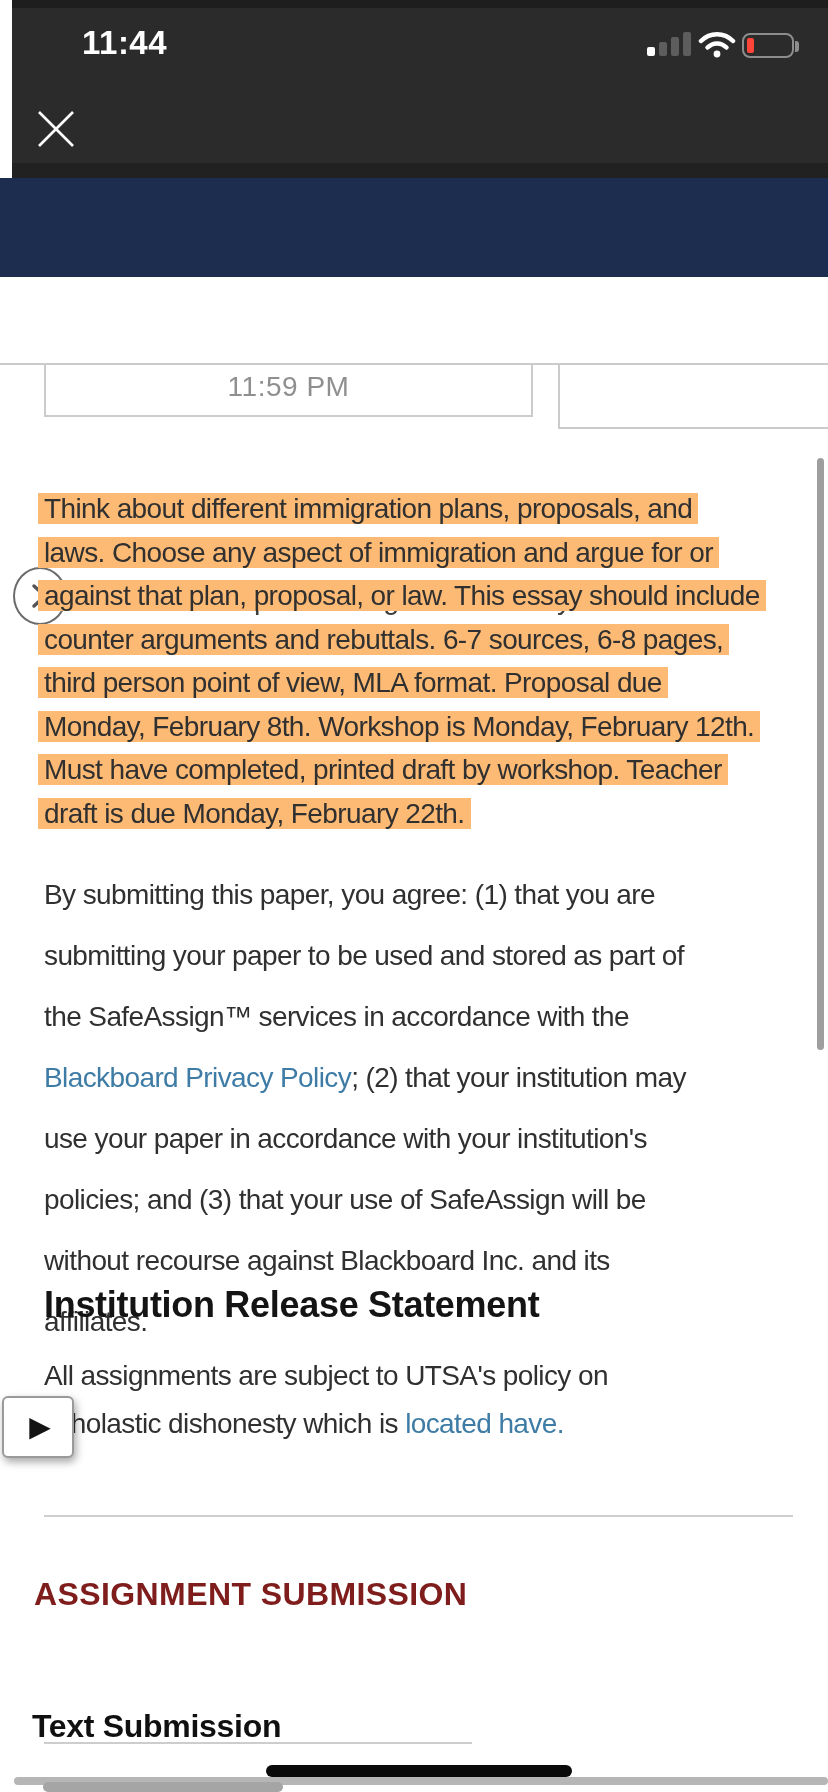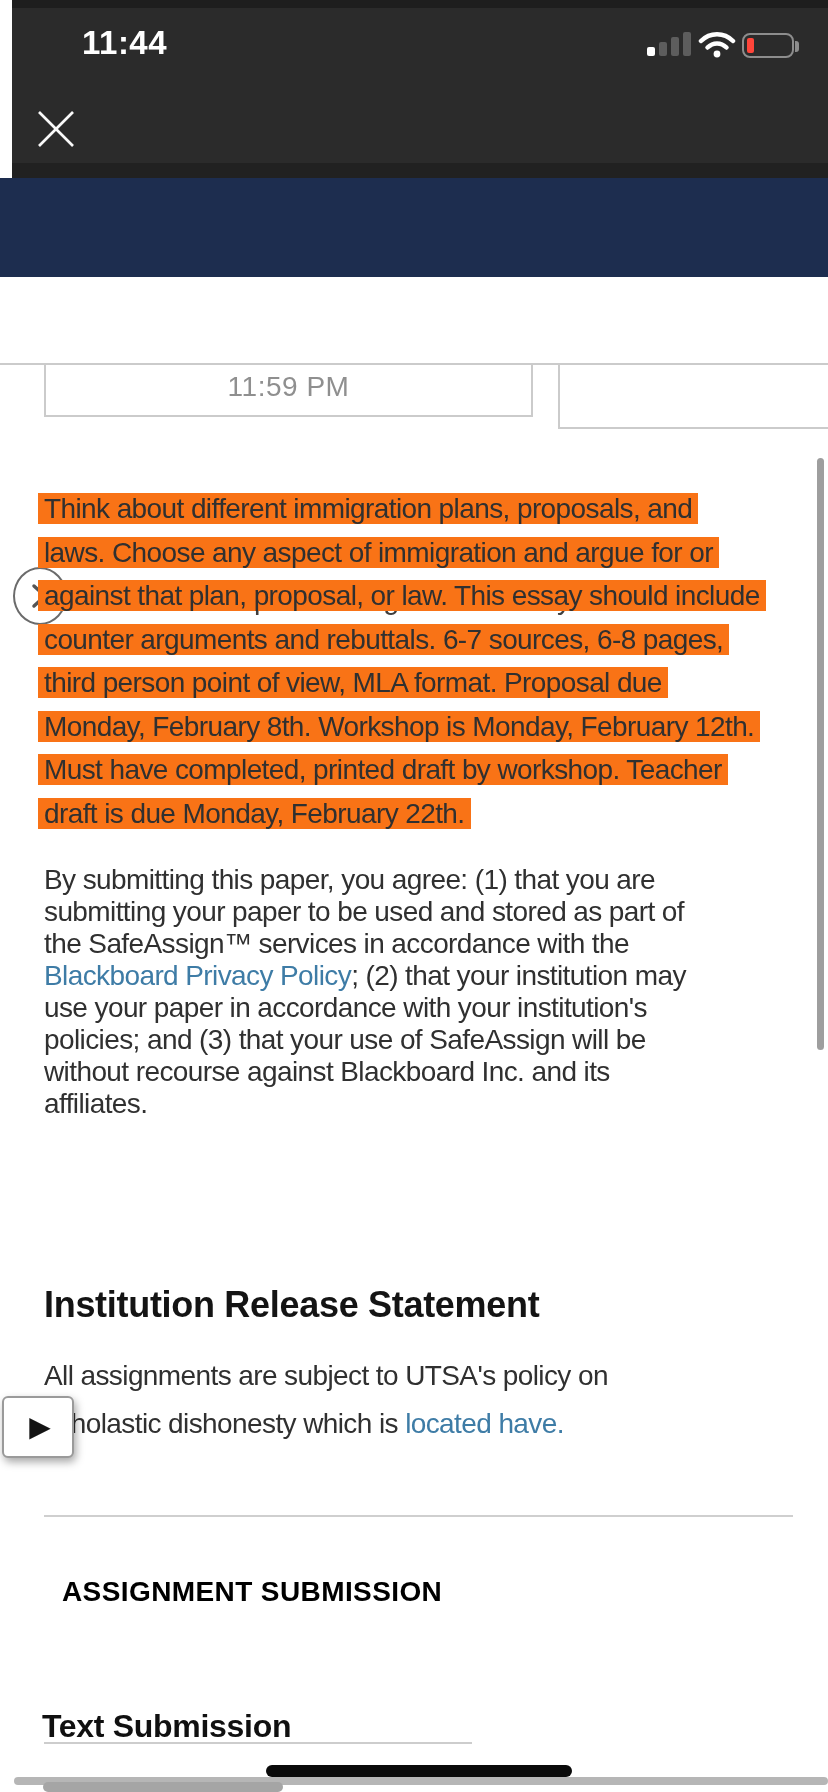--- a/index.html
+++ b/index.html
@@ -39,32 +39,32 @@
   
   .table-topline { position:absolute; left:0; top:363px; width:828px; height:2px; background:#cbcbcb; }
   .due-cell-left { position:absolute; left:44px; top:365px; width:489px; height:52px;
      border-left:2px solid #cbcbcb; border-right:2px solid #cbcbcb; border-bottom:2px solid #cbcbcb;
      display:flex; justify-content:center; padding-top:6px; font-size:28px; color:#8f8f8f; letter-spacing:0.5px; }
   .due-cell-right { position:absolute; left:558px; top:365px; width:272px; height:64px;
      border-left:2px solid #cbcbcb; border-bottom:2px solid #cbcbcb; }
   
   .para { position:absolute; white-space:pre-line; font-size:28px; color:#303030; letter-spacing:-0.6px; }
   .p1 { left:38px; top:487px; width:786px; line-height:43.5px; }
-  .p1 .hl { background:#f97316; padding:0 6px; -webkit-box-decoration-break:clone; box-decoration-break:clone; }
-  .p2 { left:44px; top:864px; width:780px; line-height:32px; }
+  .p1 .hl { background:#fdba74; padding:0 6px; -webkit-box-decoration-break:clone; box-decoration-break:clone; }
+  .p2 { left:44px; top:864px; width:780px; line-height:61px; }
   .p3 { left:44px; top:1352px; width:780px; line-height:47.5px; }
   .link { color:#3e7ca6; text-decoration:none; cursor:pointer; }
   .h-institution { position:absolute; left:44px; top:1284px; font-size:36px; font-weight:700; color:#141414; letter-spacing:-0.3px; }
   .play-btn { position:absolute; left:2px; top:1396px; width:72px; height:62px; background:#ffffff;
      border:2px solid #9a9a9a; border-radius:6px; box-shadow:2px 4px 8px rgba(0,0,0,0.35);
      display:flex; align-items:center; justify-content:center; cursor:pointer; z-index:5; }
   .play-glyph { font-size:28px; color:#141414; line-height:1; transform:translateX(2px); }
   .divider { position:absolute; left:44px; top:1515px; width:749px; height:2px; background:#cfcfcf; }
-  .h-assignment-submission { position:absolute; left:62px; top:1576px; font-size:28px; font-weight:700; color:#000000; letter-spacing:0.4px; }
-  .h-text-submission { position:absolute; left:42px; top:1708px; font-size:32px; font-weight:700; color:#101010; letter-spacing:-0.3px; }
+  .h-assignment-submission { position:absolute; left:34px; top:1576px; font-size:32px; font-weight:700; color:#7f1d1d; letter-spacing:0.4px; }
+  .h-text-submission { position:absolute; left:32px; top:1708px; font-size:32px; font-weight:700; color:#101010; letter-spacing:-0.3px; }
   .thin-line { position:absolute; left:44px; top:1742px; width:428px; height:2px; background:#cdcdcd; }
   
   .v-scrollbar { position:absolute; left:817px; top:458px; width:7px; height:592px; background:#9e9e9e; border-radius:4px; }
   .home-indicator { position:absolute; left:266px; top:1765px; width:306px; height:12px; background:#0a0a0a; border-radius:6px; }
   .h-scroll-track { position:absolute; left:14px; top:1777px; width:814px; height:8px; background:#b6b6b6; border-radius:4px; }
   .h-scroll-thumb { position:absolute; left:43px; top:1782px; width:240px; height:10px; background:#a5a5a5; border-radius:5px; }
 </style>
 </head>
 <body>
 

